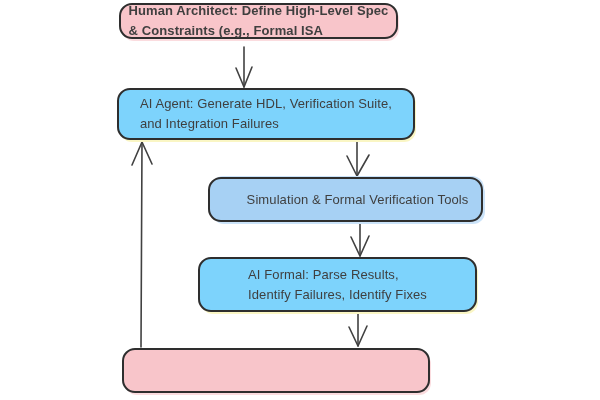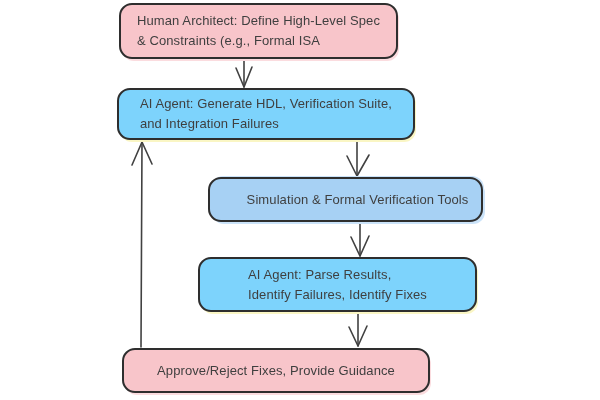--- a/index.html
+++ b/index.html
@@ -30,21 +30,21 @@
     font-size: 13px;
     line-height: 20px;
     color: #3f3f3f;
     letter-spacing: 0.1px;
   }
   .node .lines span { display: block; white-space: nowrap; }
   .fill-pink   { background: #f8c5ca; box-shadow: 2px 3px 0 -1px #fbdcdf; }
   .fill-yellow { background: #7dd3fc; box-shadow: 2px 3px 0 -1px #faf6c4; }
   .fill-blue   { background: #a7d1f4; box-shadow: 2px -2px 0 -1px #cbe3f9, 3px 3px 0 -1px #cbe3f9; padding-left: 24px; }
 
-  #node-define-spec      { left: 119px; top: 3px;   width: 279px; height: 56px; }
+  #node-define-spec      { left: 119px; top: 3px;   width: 279px; height: 36px; font-weight: bold; }
   #node-generate-hdl     { left: 117px; top: 88px;  width: 298px; height: 52px; }
   #node-simulation-tools { left: 208px; top: 177px; width: 275px; height: 45px; }
   #node-parse-results    { left: 198px; top: 257px; width: 279px; height: 55px; }
   #node-review-analysis  { left: 122px; top: 348px; width: 308px; height: 45px; }
 
   .edge { stroke: #414141; stroke-width: 1.6; fill: none; stroke-linecap: round; stroke-linejoin: round; }
 </style>
 </head>
 <body>
 
@@ -88,24 +88,23 @@
   </div>
 
   <div class="node fill-blue" id="node-simulation-tools">
     <div class="lines">
       <span>Simulation &amp; Formal Verification Tools</span>
     </div>
   </div>
 
   <div class="node fill-yellow" id="node-parse-results">
     <div class="lines">
-      <span>AI Agent: Parse Results,</span>
+      <span>AI Formal: Parse Results,</span>
       <span>Identify Failures, Identify Fixes</span>
     </div>
   </div>
 
   <div class="node fill-pink" id="node-review-analysis">
     <div class="lines">
-      <span>Approve/Reject Fixes, Provide Guidance</span>
     </div>
   </div>
 
 </div>
 
 </body></html>

